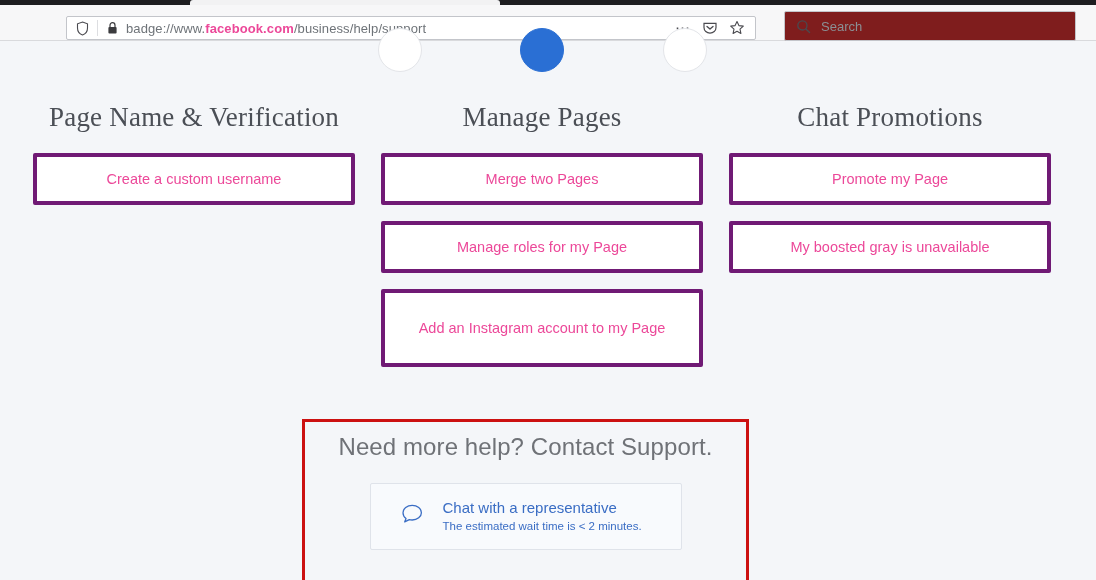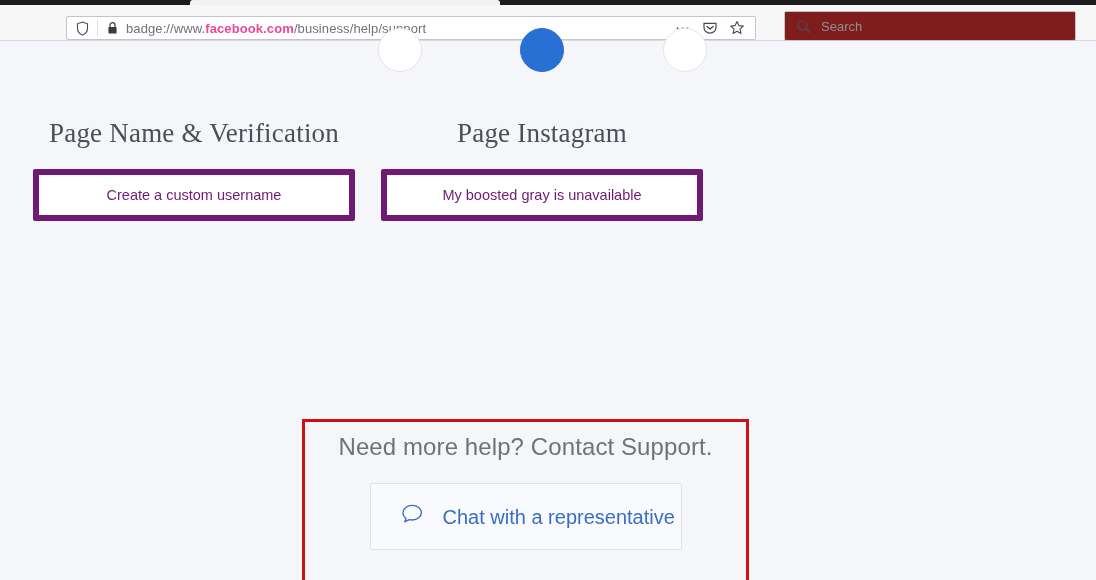--- a/index.html
+++ b/index.html
@@ -154,21 +154,21 @@
     border: 1px solid #e3e5e9;
     box-sizing: border-box;
   }
   .step-dot.active {
     background: #2a6fd4;
     border-color: #2a6fd4;
   }
 
   .columns {
     position: absolute;
-    top: 76px;
+    top: 60px;
     left: 0;
     width: 1096px;
     display: flex;
     padding: 0 33px;
     box-sizing: border-box;
     gap: 26px;
   }
   .col {
     width: 322px;
     flex: 0 0 322px;
@@ -177,31 +177,31 @@
     font-family: "Liberation Serif", "DejaVu Serif", serif;
     font-size: 27px;
     color: #4b4f56;
     text-align: center;
     margin: 0 0 20px 0;
     font-weight: 400;
     letter-spacing: 0.2px;
   }
   .link-card {
     background: #ffffff;
-    border: 6px solid #701a75;
+    border: 4px solid #701a75;
     border-radius: 2px;
     min-height: 52px;
     margin-bottom: 16px;
     display: flex;
     align-items: center;
     justify-content: center;
     text-align: center;
     padding: 8px 12px;
     box-sizing: border-box;
-    color: #701a75;
+    color: #ec4899;
     font-size: 14.5px;
     line-height: 21px;
     cursor: pointer;
   }
   .link-card.tall {
     min-height: 78px;
   }
 
   
   .support-highlight {
@@ -243,21 +243,21 @@
     gap: 16px;
     cursor: pointer;
   }
   .chat-text {
     display: flex;
     flex-direction: column;
     gap: 2px;
   }
   .chat-title {
     color: #3a6dc4;
-    font-size: 20px;
+    font-size: 15px;
     line-height: 18px;
   }
   .chat-sub {
     color: #3a6dc4;
     font-size: 11.5px;
     line-height: 15px;
   }
 </style>
 </head>
 <body>
@@ -319,36 +319,44 @@
         <div class="step-dot active" style="left: 520px;"></div>
         <div class="step-dot" style="left: 663px;"></div>
       </div>
 
     <div class="columns">
         <div class="col">
           <div class="col-title">Page Name &amp; Verification</div>
           <div class="link-card">Create a custom username</div>
         </div>
         <div class="col">
-          <div class="col-title">Page Instagram</div>
+          <div class="col-title">Manage Pages</div>
+          <div class="link-card">Merge two Pages</div>
+          <div class="link-card">Manage roles for my Page</div>
+          <div class="link-card tall">Add an Instagram account to my Page</div>
+        </div>
+        <div class="col">
+          <div class="col-title">Chat Promotions</div>
+          <div class="link-card">Promote my Page</div>
           <div class="link-card">My boosted gray is unavailable</div>
         </div>
       </div>
 
     <div class="support-highlight">
       <div class="support-inner">
         <div class="support-title">Need more help? Contact Support.</div>
 
         <div class="chat-card">
           <span>
             <svg width="30" height="30" viewBox="0 0 30 30" aria-hidden="true">
               <path d="M15.2 5.4c5.1 0 9.2 3.2 9.2 7.3 0 4-4.1 7.3-9.2 7.3-1 0-2-0.1-2.9-0.4l-4.6 2.3 1.3-3.5c-1.9-1.4-3-3.4-3-5.7 0-4.1 4.1-7.3 9.2-7.3z" fill="none" stroke="#3a6dc4" stroke-width="1.3" stroke-linejoin="round"></path>
             </svg>
           </span>
           <span class="chat-text">
             <span class="chat-title">Chat with a representative</span>
+            <span class="chat-sub">The estimated wait time is &lt; 2 minutes.</span>
           </span>
         </div>
       </div>
     </div>
 
   </div>
 </div>
 
 </body></html>

